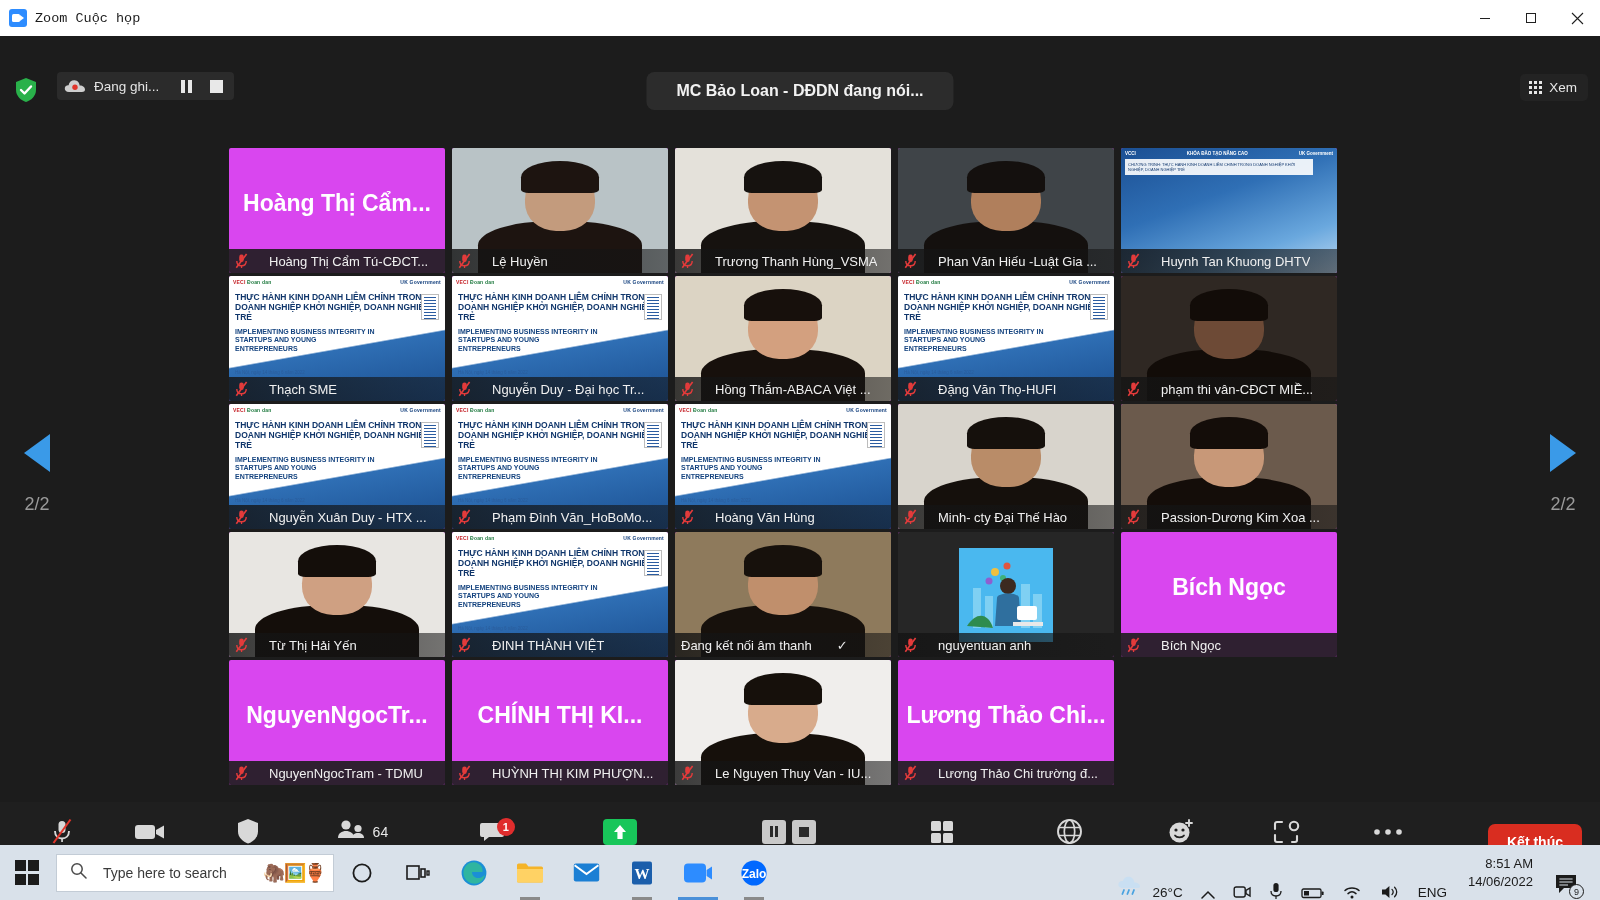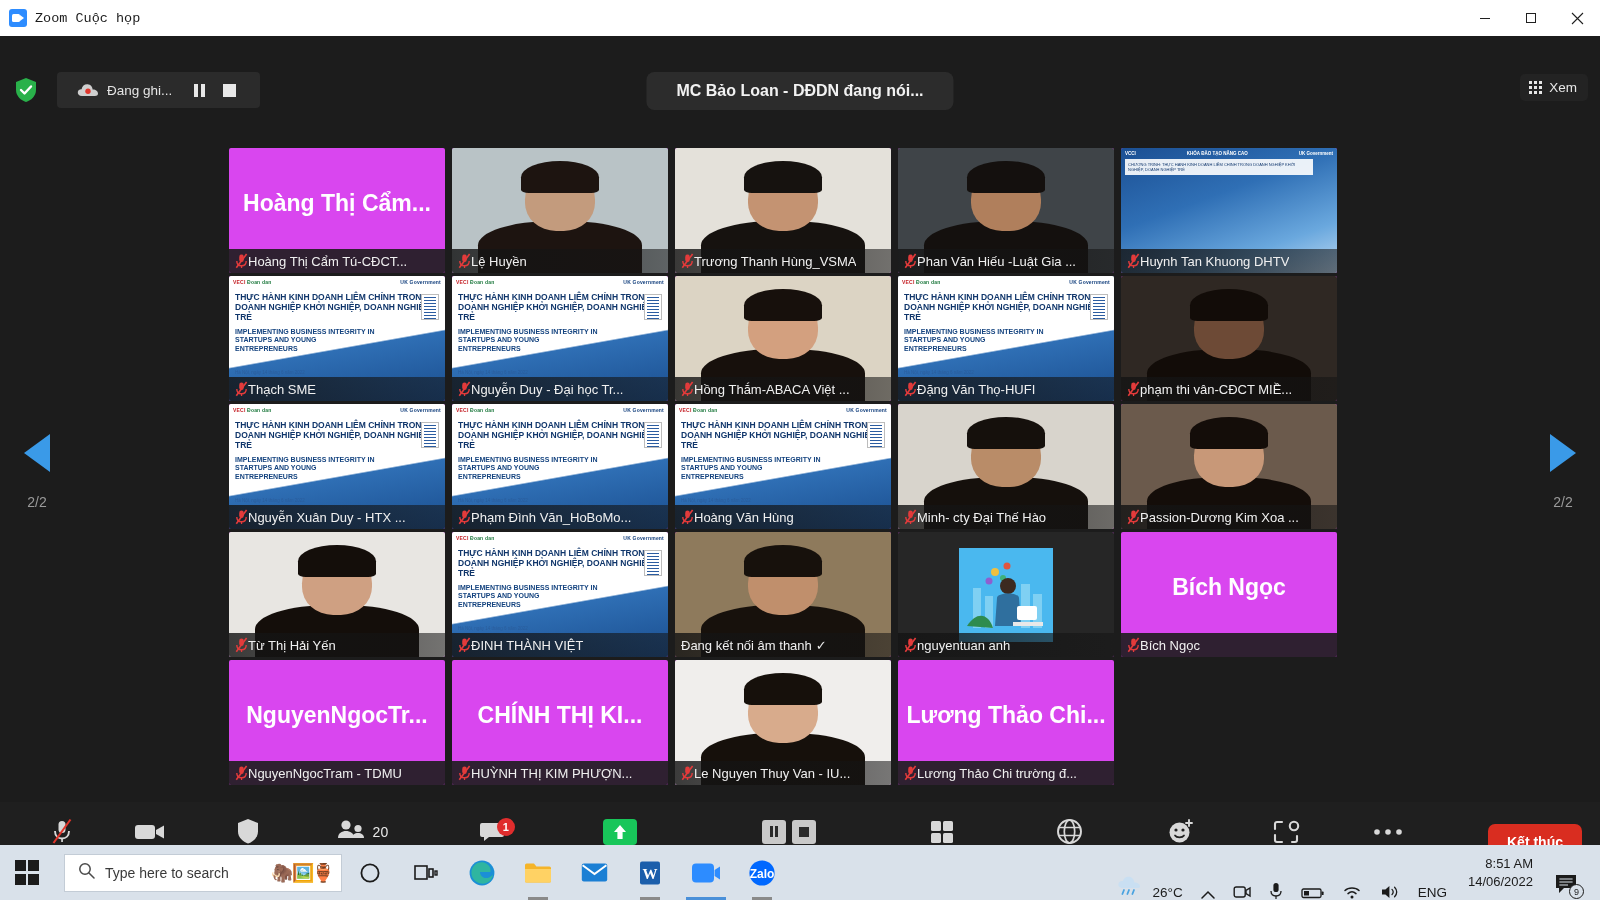--- a/index.html
+++ b/index.html
@@ -46,22 +46,22 @@
 
   
   #topbar { position: absolute; left: 0; top: 0; width: 100%; height: 85px; }
   #shield {
     position: absolute; left: 12px; top: 40px;
     width: 28px; height: 28px;
     display: flex; align-items: center; justify-content: center;
   }
   #rec-pill {
     position: absolute; left: 57px; top: 36px;
-    height: 36px; background: #2b2b2b; border-radius: 4px;
-    display: flex; align-items: center; padding: 0 16px;
+    height: 28px; background: #2b2b2b; border-radius: 4px;
+    display: flex; align-items: center; padding: 0 3px;
   }
   #rec-cloud { width: 30px; display: flex; align-items: center; justify-content: center; }
   #rec-label { color: #e4e4e4; font-size: 13.5px; padding: 0 12px 0 4px; white-space: nowrap; }
   .rec-ctrl {
     width: 30px; height: 28px;
     display: flex; align-items: center; justify-content: center;
   }
   .rec-ctrl .bars { display: flex; gap: 3px; }
   .rec-ctrl .bars i { display: block; width: 4px; height: 13px; background: #e8e8e8; }
   .rec-ctrl .sq { width: 13px; height: 13px; background: #e8e8e8; }
@@ -86,21 +86,21 @@
   
   .pager { position: absolute; top: 398px; width: 74px; text-align: center; }
   #pager-left { left: 0; }
   #pager-right { right: 0; }
   .arrow {
     width: 0; height: 0; margin: 0 auto;
     border-top: 19px solid transparent; border-bottom: 19px solid transparent;
   }
   #pager-left .arrow { border-right: 26px solid #3a9ae8; }
   #pager-right .arrow { border-left: 26px solid #3a9ae8; }
-  .pager-label { margin-top: 22px; color: #9a9a9a; font-size: 14px; }
+  .pager-label { margin-top: 22px; color: #9a9a9a; font-size: 18px; }
 
   
   #grid {
     position: absolute; left: 229px; top: 112px;
     width: 1110px; height: 635px;
     display: grid;
     grid-template-columns: repeat(5, 216px);
     grid-template-rows: repeat(5, 125px);
     gap: 3px 7px;
   }
@@ -112,21 +112,21 @@
   .tile .bigname {
     position: absolute; inset: 0;
     display: flex; align-items: center; justify-content: center;
     color: #ffffff; font-size: 23px; font-weight: bold;
     padding: 0 8px 14px; text-align: center;
     white-space: nowrap; overflow: hidden;
   }
   .namebar {
     position: absolute; left: 0; bottom: 0; right: 0;
     height: 24px; display: flex; align-items: center;
-    padding: 0 6px; gap: 0;
+    padding: 0 6px; gap: 21px;
     background: linear-gradient(to right, rgba(20,20,20,.82), rgba(20,20,20,.55));
   }
   .namebar.plain { background: rgba(28,28,28,.9); }
   .namebar .nm {
     color: #f0f0f0; font-size: 13px;
     white-space: nowrap; overflow: hidden; text-overflow: clip;
   }
   .micmute { flex: 0 0 auto; width: 13px; height: 16px; position: relative; }
   .micmute svg { display: block; }
   .check { color: #e8e8e8; font-size: 13px; margin-left: 4px; }
@@ -250,22 +250,22 @@
     position: absolute; left: 0; bottom: 0;
     width: 1600px; height: 55px; background: #d9e1ea;
     display: flex; align-items: center;
   }
   #start-btn { width: 54px; display: flex; align-items: center; justify-content: center; }
   .winlogo { display: grid; grid-template-columns: 11px 11px; grid-template-rows: 11px 11px; gap: 2.5px; }
   .winlogo i { background: #1b1b1b; display: block; }
   #searchbox {
     width: 278px; height: 38px; background: #ffffff;
     border: 1px solid #c3ccd6;
-    display: flex; align-items: center; gap: 10px;
-    padding: 0 8px 0 13px; margin-left: 10px;
+    display: flex; align-items: center; gap: 16px;
+    padding: 0 8px 0 13px; margin-left: 2px;
   }
   #searchbox .sq-text { font-size: 14px; color: #3a3a3a; }
   #search-art { margin-left: auto; font-size: 18px; letter-spacing: -2px; }
   .tb-app {
     width: 56px; height: 55px;
     display: flex; align-items: center; justify-content: center;
     position: relative;
   }
   .tb-app.active::after {
     content: ""; position: absolute; bottom: 0; left: 8px; right: 8px;
@@ -956,21 +956,21 @@
     <div class="tool" style="min-width:132px">
       <div class="ticon">
         <span>
           <svg width="32" height="22" viewBox="0 0 32 22">
             <circle cx="10" cy="6" r="4.6" fill="#d8d8d8"></circle>
             <path d="M2 19 C2 14 6 12 10 12 C14 12 18 14 18 19 Z" fill="#d8d8d8"></path>
             <circle cx="22" cy="9.5" r="3.6" fill="#d8d8d8"></circle>
             <path d="M16 19 C16 15.6 18.8 14 22 14 C25.2 14 28 15.6 28 19 Z" fill="#d8d8d8"></path>
           </svg>
         </span>
-        <span class="pcount">20</span>
+        <span class="pcount">64</span>
       </div>
       <div class="tlabel">Người tham gia</div>
     </div>
     <div class="caret-wrap">
         <div class="caret"></div>
       </div>
 
     <div class="tool" style="min-width:106px">
       <div class="ticon">
         <svg width="28" height="24" viewBox="0 0 28 24">

